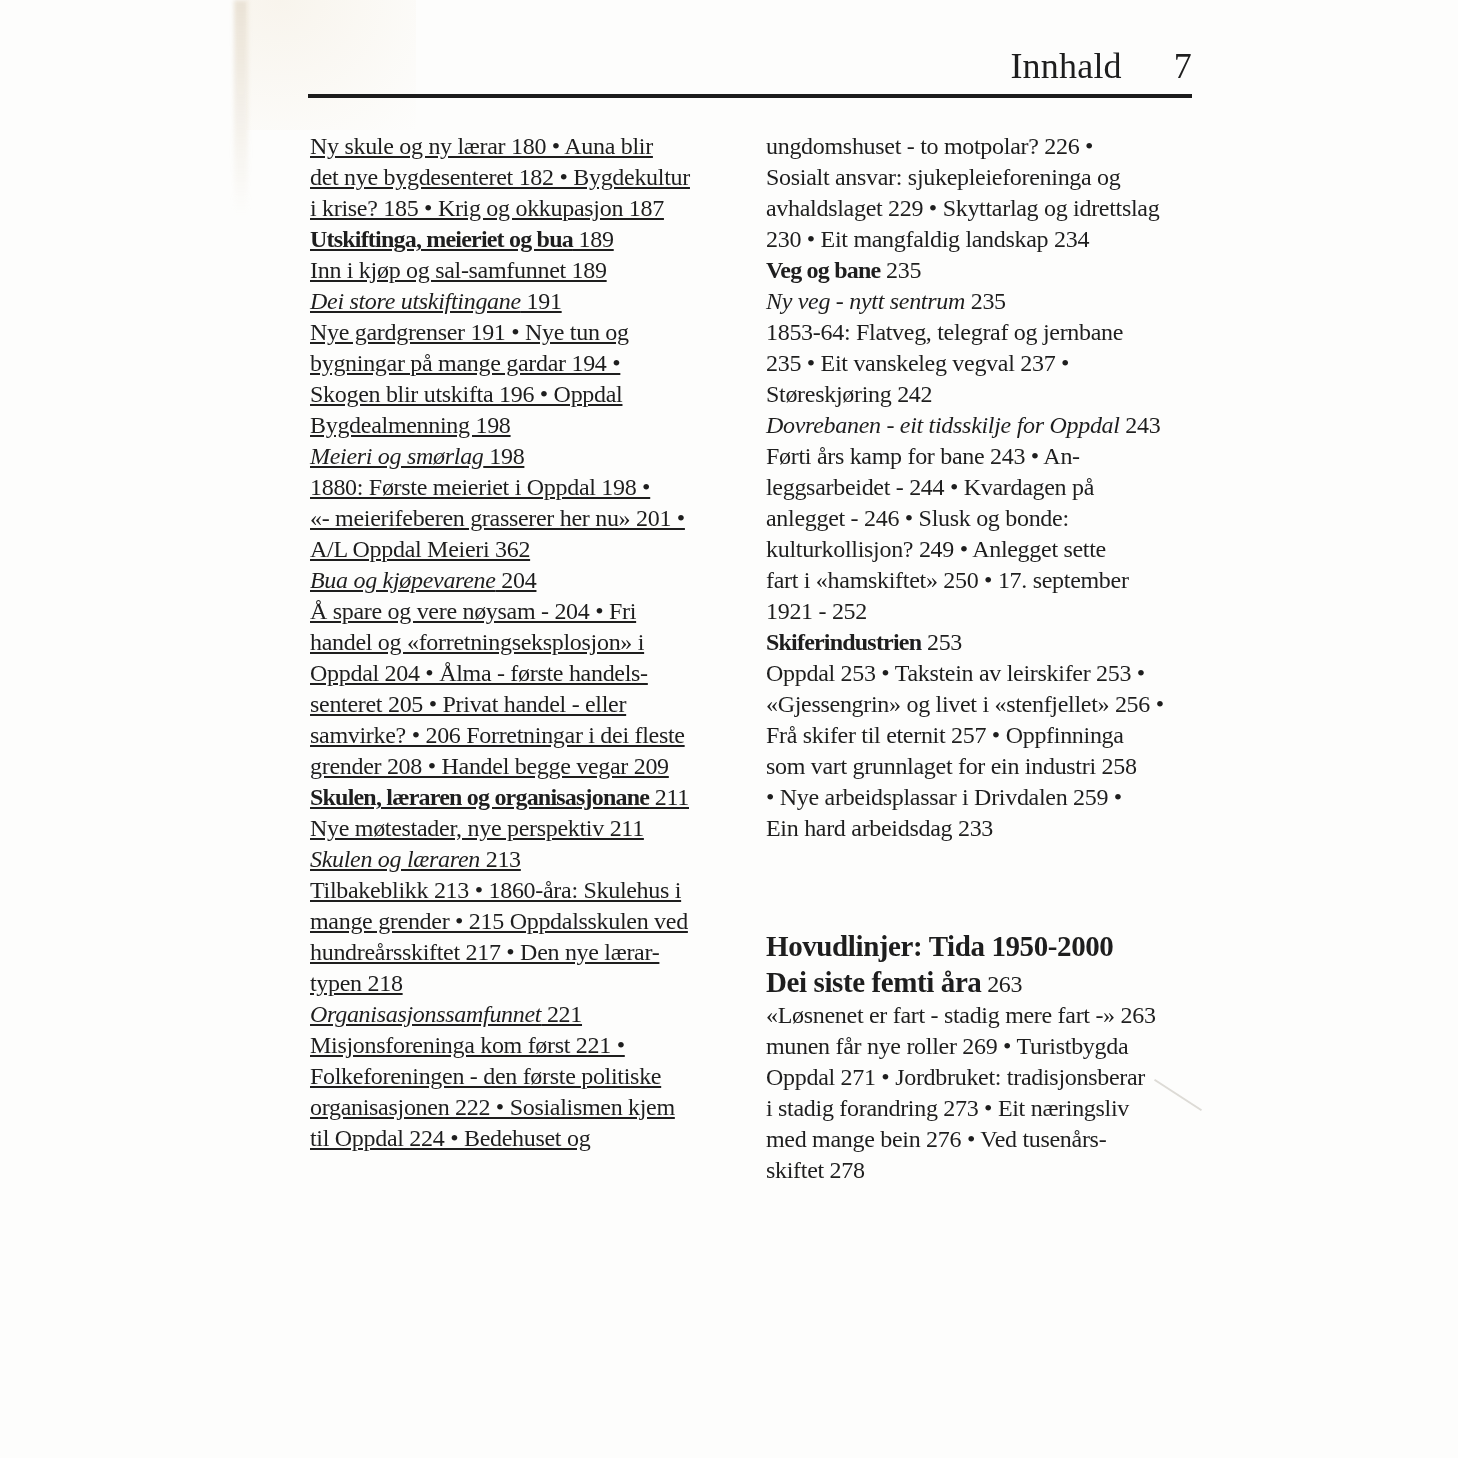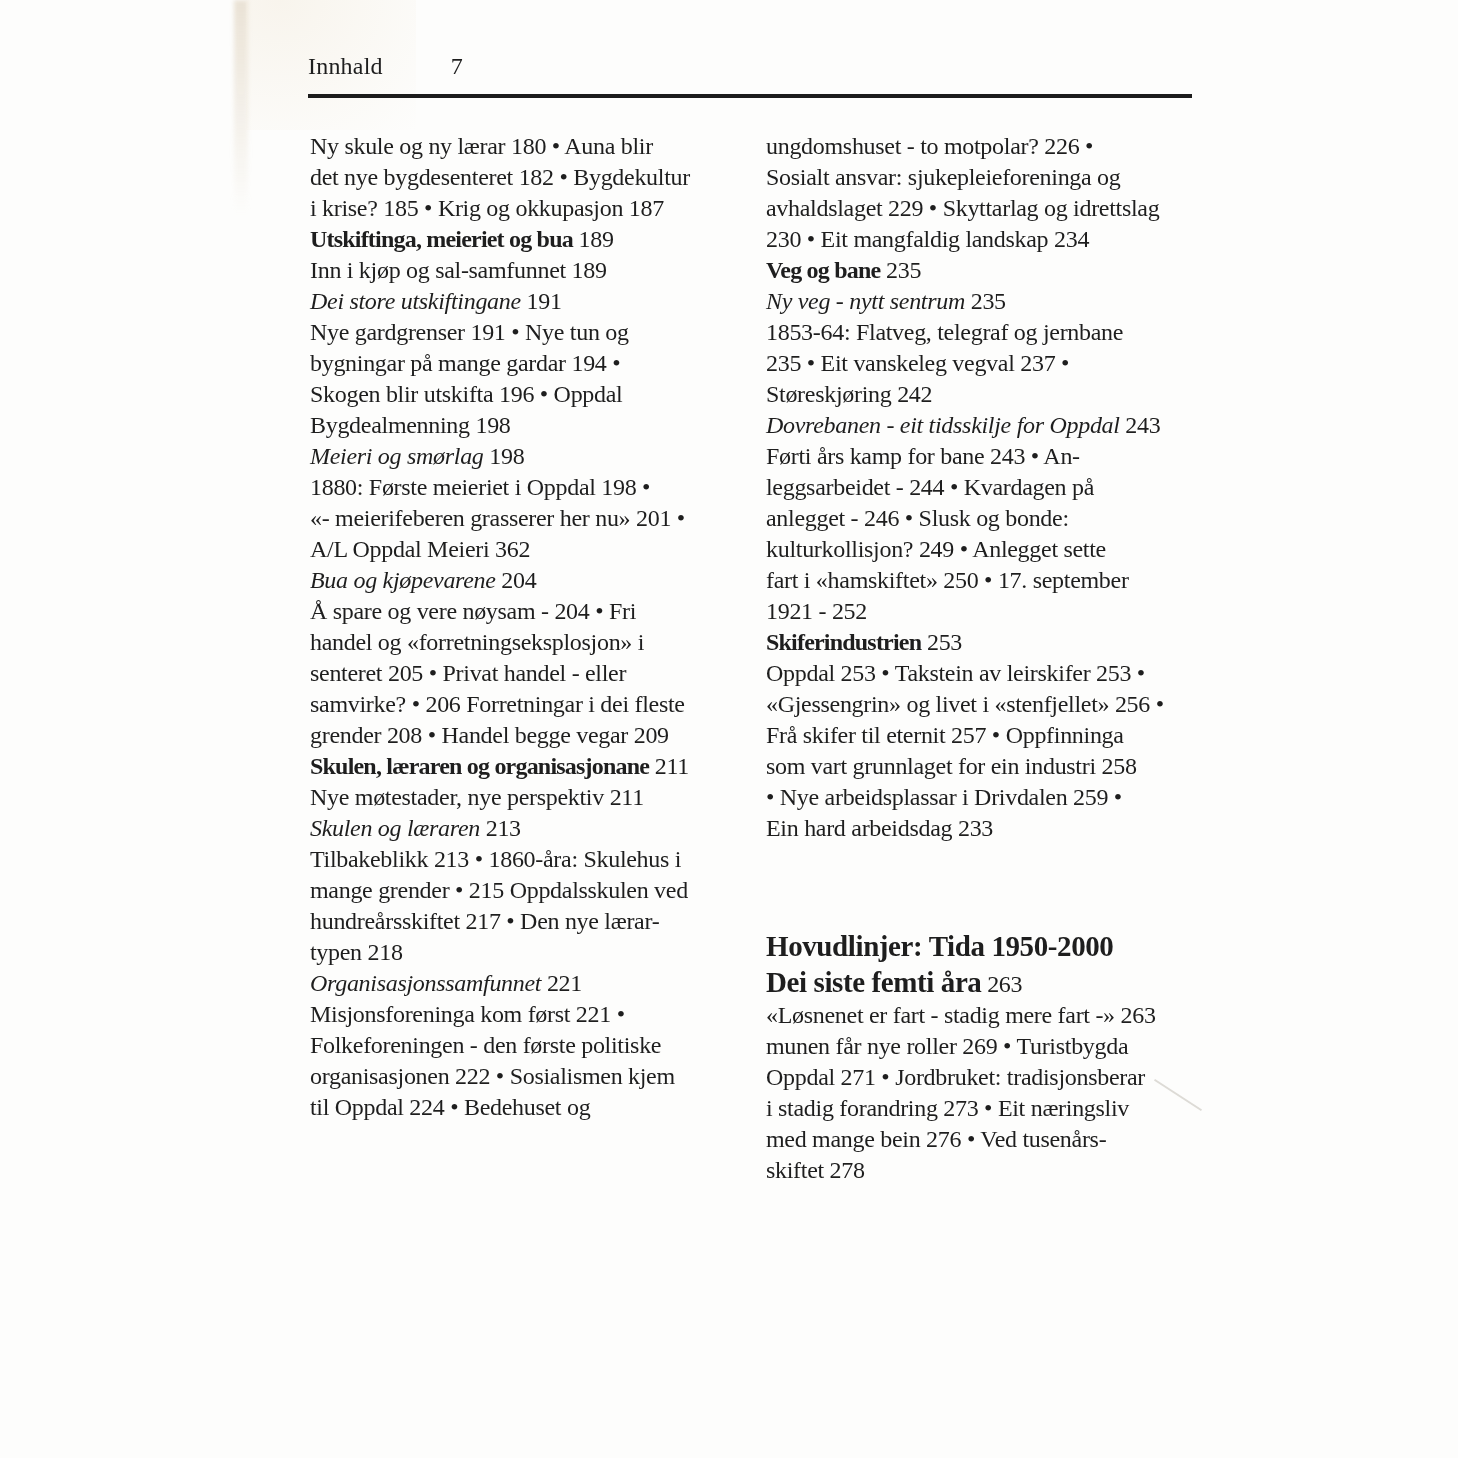--- a/index.html
+++ b/index.html
@@ -43,40 +43,41 @@
     background: #d4d2cc;
     transform: rotate(33deg);
     opacity: 0.8;
   }
   .header-row {
     position: absolute;
     top: 50px;
     left: 308px;
     width: 884px;
     display: flex;
+    justify-content: flex-end;
     align-items: baseline;
-    gap: 68px;
-    font-size: 24px;
+    gap: 52px;
+    font-size: 36px;
     line-height: 32px;
     letter-spacing: 0.2px;
   }
   .header-rule {
     position: absolute;
     top: 94px;
     left: 308px;
     width: 884px;
     height: 4px;
     background: #1c1c1c;
   }
   .col {
     position: absolute;
     top: 131px;
     width: 452px;
   }
-  .col-left  { left: 310px; }
+  .col-left  { left: 310px; text-decoration: underline; }
   .col-right { left: 766px; }
   .block { }
   .block:first-child { margin-top: 0; }
   .block.gap-large { margin-top: 84px; }
   .line {
     white-space: nowrap;
     height: 31px;
     line-height: 31px;
     font-size: 24px;
     letter-spacing: -0.3px;
@@ -136,20 +137,21 @@
       <div class="block">
         <div class="line i">Meieri og smørlag<span class="pagenum"> 198</span></div>
         <div class="line r">1880: Første meieriet i Oppdal 198 •</div>
         <div class="line r">«- meierifeberen grasserer her nu» 201 •</div>
         <div class="line r">A/L Oppdal Meieri 362</div>
       </div>
       <div class="block">
         <div class="line i">Bua og kjøpevarene<span class="pagenum"> 204</span></div>
         <div class="line r">Å spare og vere nøysam - 204 • Fri</div>
         <div class="line r">handel og «forretningseksplosjon» i</div>
+        <div class="line r">Oppdal 204 • Ålma - første handels-</div>
         <div class="line r">senteret 205 • Privat handel - eller</div>
         <div class="line r">samvirke? • 206 Forretningar i dei fleste</div>
         <div class="line r">grender 208 • Handel begge vegar 209</div>
       </div>
       <div class="block">
         <div class="line b">Skulen, læraren og organisasjonane<span class="pagenum"> 211</span></div>
         <div class="line r">Nye møtestader, nye perspektiv 211</div>
       </div>
       <div class="block">
         <div class="line i">Skulen og læraren<span class="pagenum"> 213</span></div>

